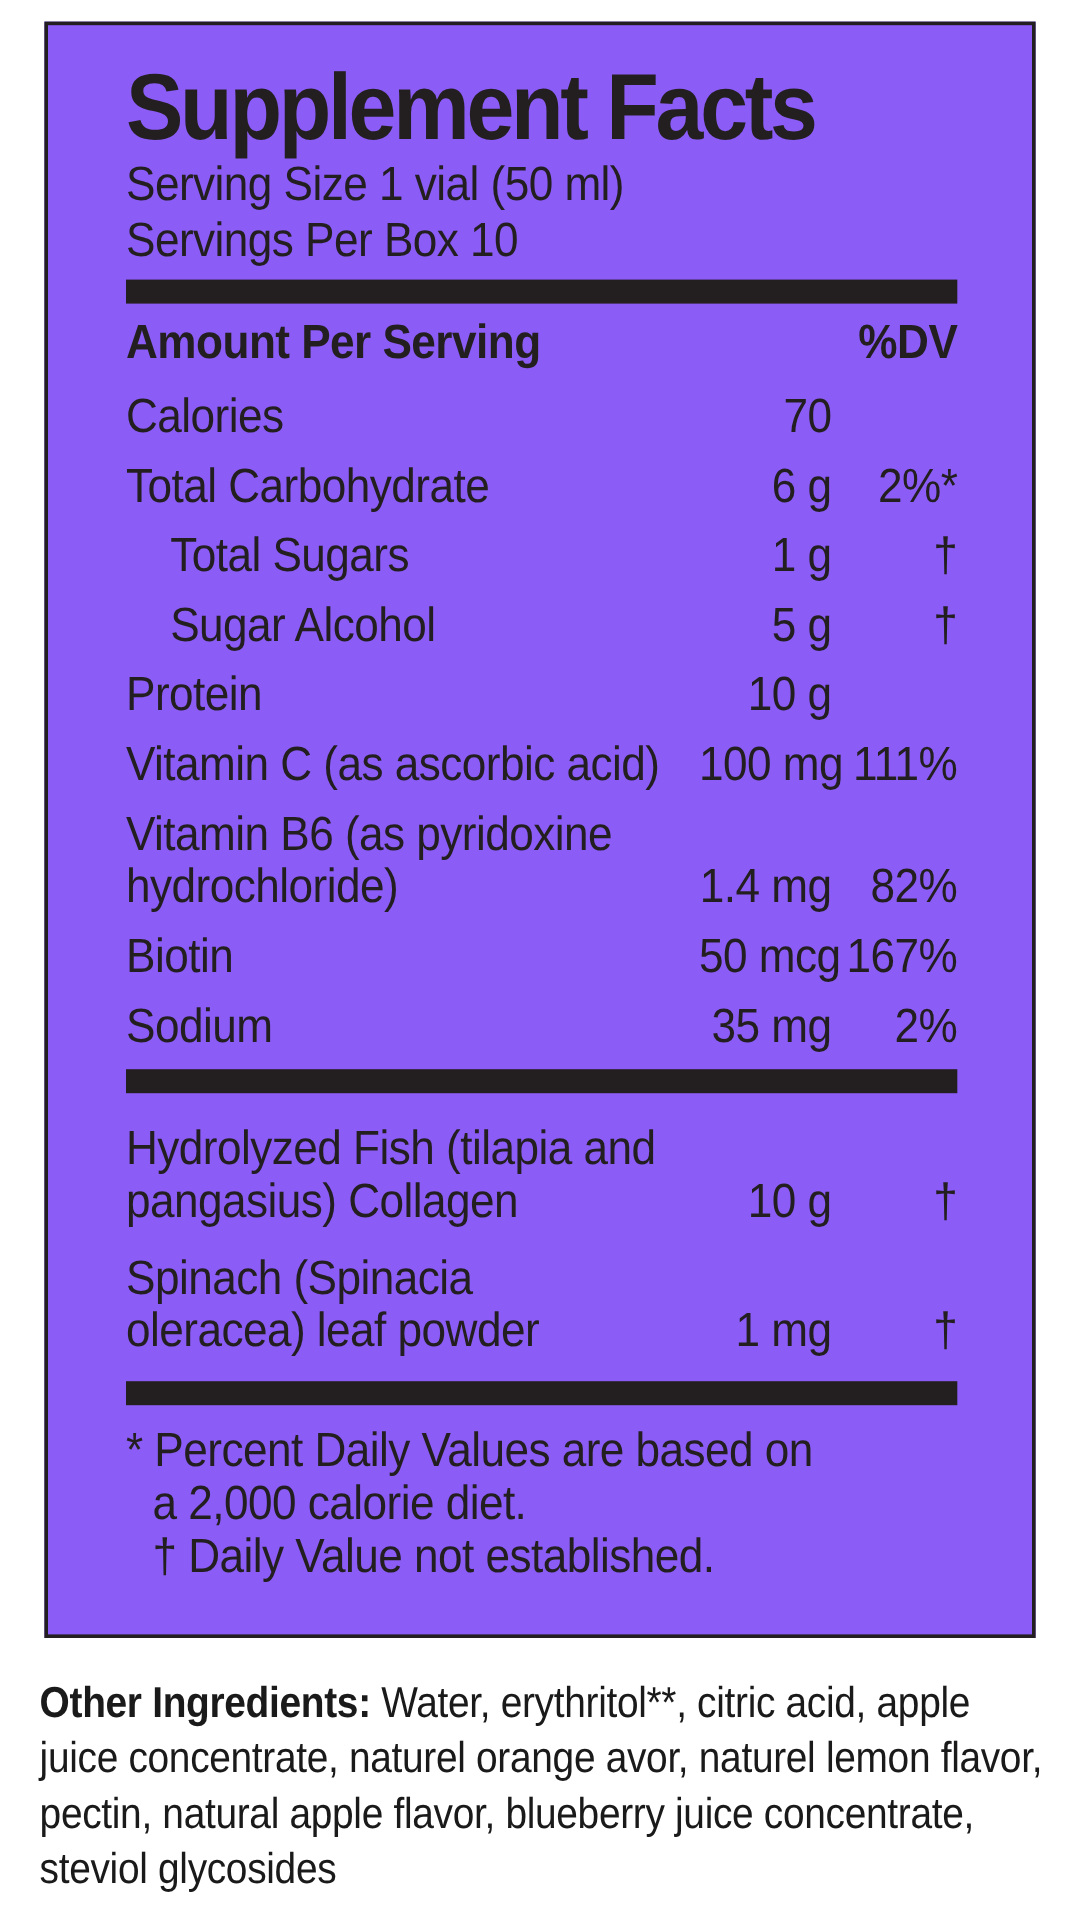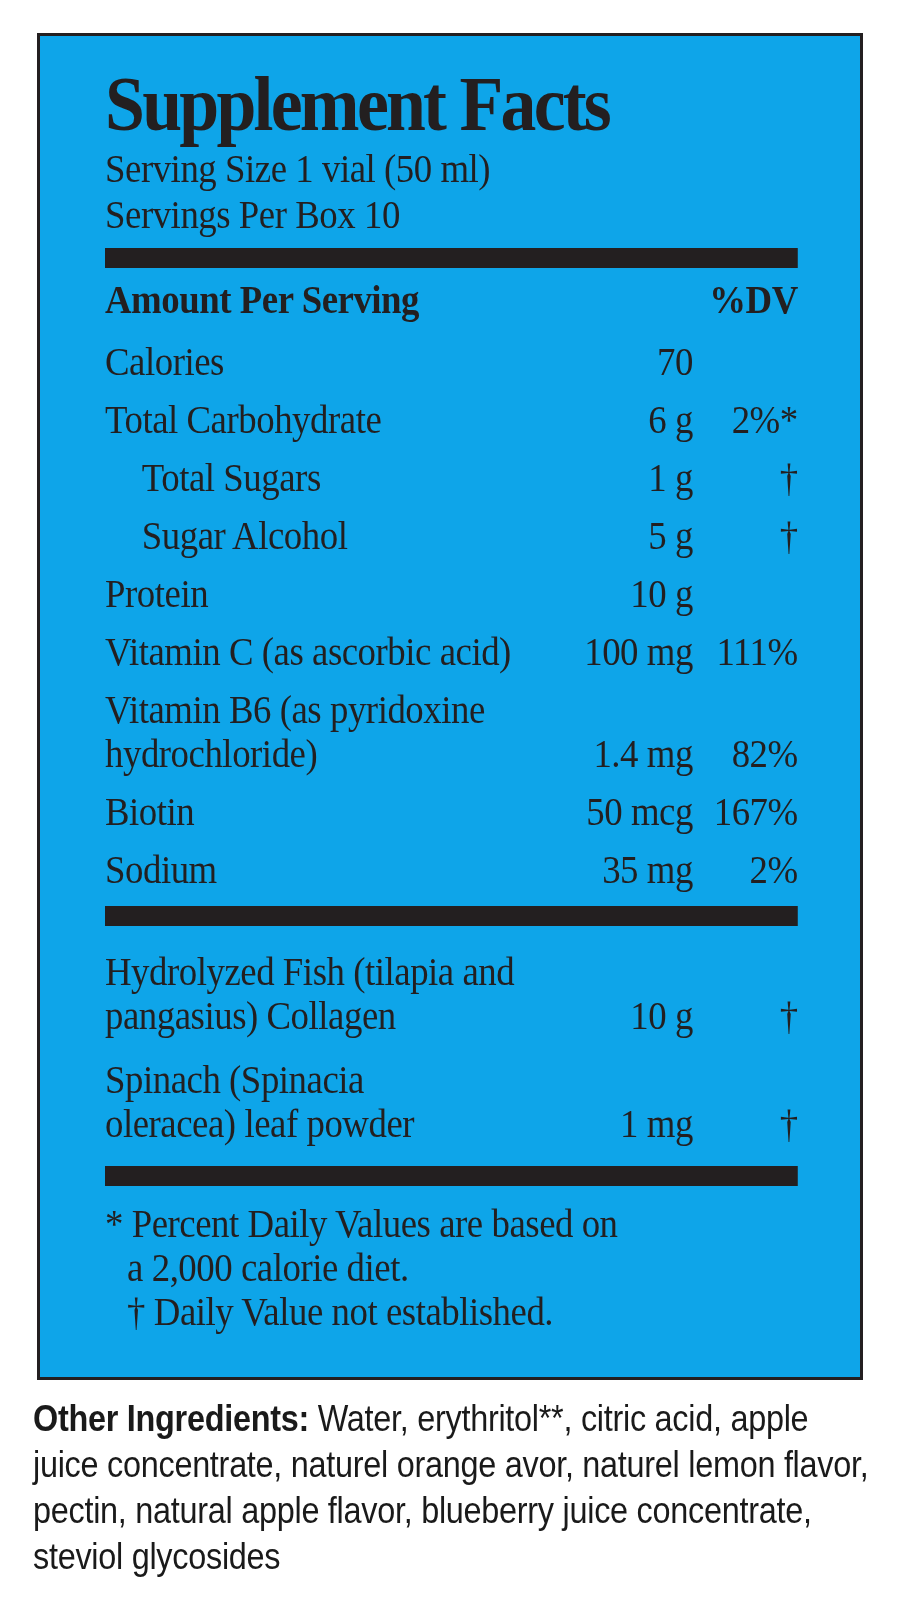--- a/index.html
+++ b/index.html
@@ -9,26 +9,25 @@
     overflow:hidden;
     position:relative;
     font-family:"Liberation Sans","DejaVu Sans",sans-serif;
     color:#231f20;
     -webkit-font-smoothing:antialiased;
   }
 
   
   .label-box{
     position:absolute;
-    left:37px; top:33px;
+    left:37px; top:18px;
     width:820px; height:1341px;
     border:3px solid #231f20;
-    background:#0ea5e9;
+    background:#8b5cf6;
     box-sizing:content-box;
-    font-family:Liberation Serif, serif;
   }
   
   .facts-content{
     position:absolute;
     left:65px; top:0;
     width:753px;
     transform:scaleX(0.92);
     transform-origin:left top;
     letter-spacing:-0.5px;
   }

